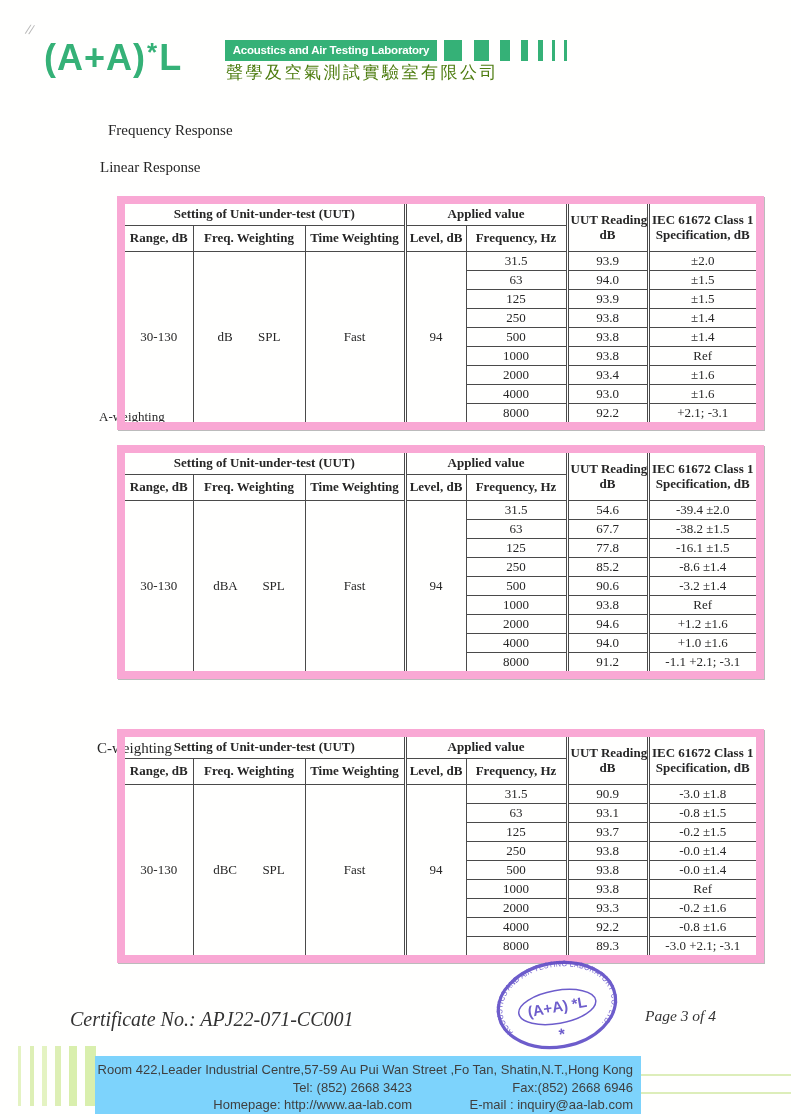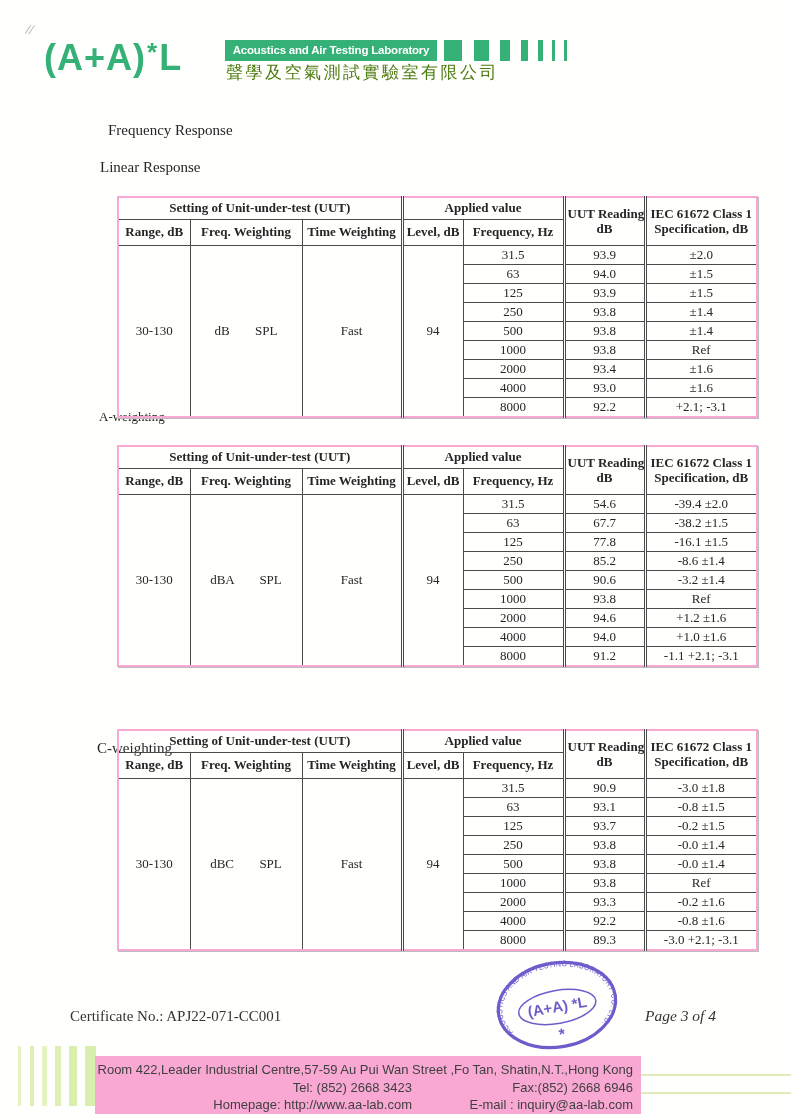--- a/index.html
+++ b/index.html
@@ -21,33 +21,33 @@
            font-family:"Liberation Sans",sans-serif;}
 
   
   .h-section{position:absolute;left:100px;top:122px;font-size:15px;margin-left:8px;}
   .h-linear{position:absolute;left:100px;top:159px;font-size:15px;}
   .h-aweight{position:absolute;left:99px;top:409px;font-size:13px;}
   .h-cweight{position:absolute;left:97px;top:692px;font-size:15px;margin-top:48px;}
 
   
   .dtable{position:absolute;left:117px;width:639px;border-collapse:collapse;
-          table-layout:fixed;border:2px solid #f9a8d4;box-shadow:1px 1px 0 #bbb;}
+          table-layout:fixed;border:8px solid #f9a8d4;box-shadow:1px 1px 0 #bbb;}
   .t1{top:196px;} .t2{top:445px;} .t3{top:729px;}
   .dtable th,.dtable td{border:1px solid #4a4a4a;font-size:13px;text-align:center;
                         padding:0 2px;overflow:hidden;white-space:nowrap;}
   .dtable th{font-weight:bold;line-height:1.15;}
   .dtable .hr1 th{height:21px;}
   .dtable .hr2 th{height:25px;}
   .dtable td{height:18px;}
   .gs{border-left:3px double #4a4a4a !important;}
   .fw{word-spacing:1.7em;}
 
   
-  .cert-no{position:absolute;left:70px;top:1008px;font-size:15px;color:#333;}
+  .cert-no{position:absolute;left:70px;top:1008px;font-size:20px;font-style:italic;color:#333;}
   .page-no{position:absolute;left:645px;top:1007px;font-size:15.5px;font-style:italic;color:#333;}
   .stamp{position:absolute;left:492px;top:958px;transform:rotate(-10deg);opacity:.88;}
 
   
   .footer-stripes{position:absolute;left:18px;top:1046px;height:60px;display:flex;align-items:stretch;}
   .footer-stripes span{display:block;}
   .footer-box{position:absolute;left:95px;top:1056px;width:546px;height:58px;
               font-family:"Liberation Sans",sans-serif;font-size:13px;color:#3f3f3f;
               box-sizing:border-box;padding:5px 8px 0 0;}
   .f-line{display:flex;justify-content:flex-end;line-height:17.5px;white-space:nowrap;}
@@ -361,21 +361,21 @@
     <span style="width:4px;margin-right:8px;background:#ddefb5"></span>
     <span style="width:5px;margin-right:8px;background:#e4f3c2"></span>
     <span style="width:6px;margin-right:8px;background:#ddefb5"></span>
     <span style="width:8px;margin-right:8px;background:#d9efad"></span>
     <span style="width:11px;background:#d9efad"></span>
   </div>
 
   <div class="f-rule rule1"></div>
   <div class="f-rule rule2"></div>
 
-  <div class="footer-box" style="background:#f9a8d4">
+  <div class="footer-box" style="background:#7dd3fc">
     <div class="f-line">Room 422,Leader Industrial Centre,57-59 Au Pui Wan Street ,Fo Tan, Shatin,N.T.,Hong Kong</div>
     <div class="f-line">
       <span>Tel: (852) 2668 3423</span>
       <span class="f-col2">Fax:(852) 2668 6946</span>
     </div>
     <div class="f-line">
       <span>Homepage: http://www.aa-lab.com</span>
       <span class="f-col2">E-mail : inquiry@aa-lab.com</span>
     </div>
   </div>

